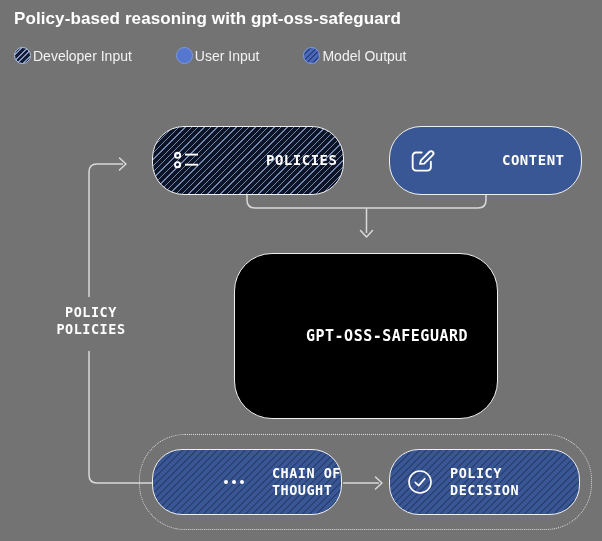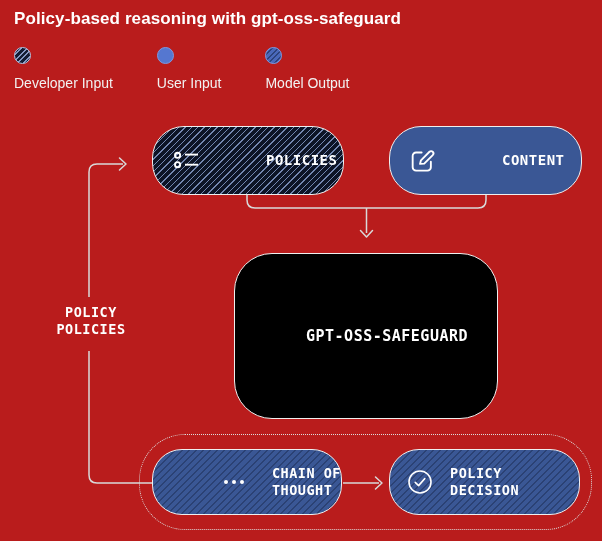--- a/index.html
+++ b/index.html
@@ -1,26 +1,26 @@
 <!DOCTYPE html>
 <html><head>
 <meta charset="utf-8">
 <style>
   html,body{margin:0;padding:0;background:#000;}
   #canvas{
-    position:relative;width:602px;height:541px;background:#b91c1c;
+    position:relative;width:602px;height:541px;background:#737373;
     font-family:"Liberation Sans",sans-serif;color:#fff;overflow:hidden;
   }
   
   .title{
     position:absolute;left:14px;top:9px;font-size:17px;font-weight:bold;
     letter-spacing:.1px;color:#FFFFFF;
   }
   .legend{position:absolute;left:14px;top:47px;display:flex;align-items:center;gap:44px;}
-  .legend-item{display:flex;align-items:flex-start;gap:11px;font-size:14px;color:#F2F2F2;flex-direction:column;}
+  .legend-item{display:flex;align-items:center;gap:2px;font-size:14px;color:#F2F2F2;}
   .swatch{width:17px;height:17px;border-radius:50%;box-sizing:border-box;flex:0 0 auto;}
   .swatch.dev{
     border:1.5px solid #B9C6E4;background-color:#131C33;
     background-image:repeating-linear-gradient(135deg,rgba(150,172,218,.85) 0 1.3px,transparent 1.3px 4px);
   }
   .swatch.user{background:#5577D0;border:1px solid #7E99DE;}
   .swatch.model{
     border:1px solid #7E99DE;background-color:#4A69BB;
     background-image:repeating-linear-gradient(135deg,rgba(10,20,50,.45) 0 1.3px,transparent 1.3px 4px);
   }

